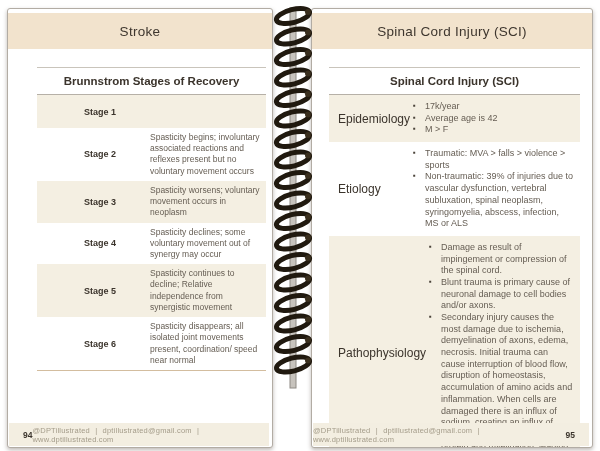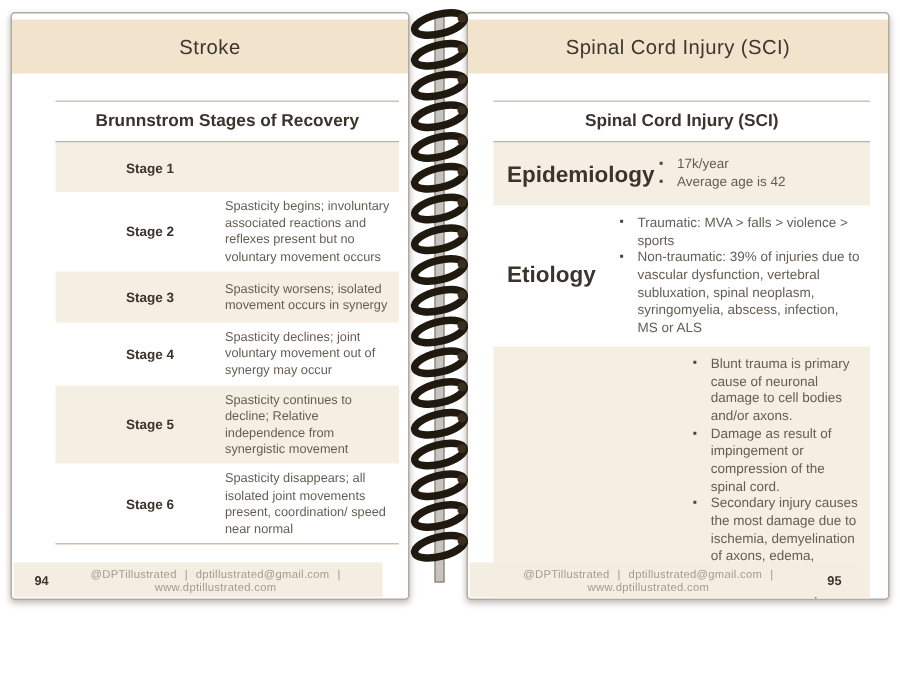--- a/index.html
+++ b/index.html
@@ -1,21 +1,21 @@
 <!DOCTYPE html>
 <html><head>
 <meta charset="utf-8">
 <style>
   html,body{margin:0;padding:0;background:#ffffff;}
   .scene{
     position:relative;width:600px;height:451px;background:#ffffff;overflow:hidden;
     font-family:"Liberation Sans",sans-serif;
   }
   .page{
-    position:absolute;top:8px;height:392px;background:#ffffff;
+    position:absolute;top:8px;height:440px;background:#ffffff;
     border:1px solid #b2aca4;border-radius:3px;
     box-shadow:0 2px 4px rgba(110,100,90,.45);
     overflow:hidden;box-sizing:border-box;
   }
   .page-left{left:7px;width:266px;}
   .page-right{left:311px;width:282px;}
   .page-header{
     margin-top:4px;height:36px;background:#f2e3cd;
     display:flex;align-items:center;justify-content:center;
     font-size:13.5px;color:#3e362e;letter-spacing:.3px;
@@ -33,32 +33,32 @@
   .table-end{border-bottom:1px solid #d3bd9f;}
   
   .stage-label{
     flex:0 0 100px;text-align:center;font-weight:bold;font-size:9px;color:#3b342c;padding-left:13px;
   }
   .stage-text{
     flex:1;font-size:8.5px;line-height:1.32;color:#655d53;padding:4px 4px 4px 0;
   }
   
   .sec-label{
-    flex:0 0 72px;padding-left:9px;font-weight:bold;font-size:15px;color:#3b342c;
+    flex:0 0 72px;padding-left:9px;font-weight:normal;font-size:12px;color:#3b342c;
   }
   .bullets{list-style:none;margin:2px;padding:4px 4px 4px 0;flex:1;}
   .bullets li{
     position:relative;padding-left:13px;font-size:9px;line-height:1.3;color:#655d53;
   }
   .bullets li::before{
     content:"▪";position:absolute;left:1px;top:0;font-size:8px;color:#4a4339;
   }
   .footer{
-    position:absolute;left:1px;right:17px;bottom:1px;height:23px;background:#f3eee1;
-    display:flex;align-items:center;font-size:7.5px;color:#a49c8a;text-align:center;
+    position:absolute;left:1px;right:3px;bottom:1px;height:23px;background:#f3eee1;
+    display:flex;align-items:center;font-size:7.5px;color:#a49c8a;
   }
   .footer .contact{margin:0 auto;word-spacing:3px;letter-spacing:.2px;}
   .footer .pageno{font-weight:bold;font-size:8.5px;color:#3b342c;}
   .page-left .footer .pageno{margin-left:14px;}
   .page-right .footer .pageno{margin-right:14px;}
   .spiral{position:absolute;left:271px;top:2px;width:44px;height:390px;z-index:5;}
 </style>
 </head>
 <body>
 
@@ -72,25 +72,25 @@
 
       <div class="row shaded" style="min-height:33px">
         <div class="stage-label">Stage 1</div>
       </div>
       <div class="row" style="min-height:49px">
         <div class="stage-label">Stage 2</div>
         <div class="stage-text">Spasticity begins; involuntary associated reactions and reflexes present but no voluntary movement occurs</div>
       </div>
       <div class="row shaded" style="min-height:34px">
         <div class="stage-label">Stage 3</div>
-        <div class="stage-text">Spasticity worsens; isolated movement occurs in synergy</div>
+        <div class="stage-text">Spasticity worsens; voluntary movement occurs in neoplasm</div>
       </div>
       <div class="row" style="min-height:33px">
         <div class="stage-label">Stage 4</div>
-        <div class="stage-text">Spasticity declines; joint voluntary movement out of synergy may occur</div>
+        <div class="stage-text">Spasticity declines; some voluntary movement out of synergy may occur</div>
       </div>
       <div class="row shaded" style="min-height:34px">
         <div class="stage-label">Stage 5</div>
         <div class="stage-text">Spasticity continues to decline; Relative independence from synergistic movement</div>
       </div>
       <div class="row table-end" style="min-height:42px">
         <div class="stage-label">Stage 6</div>
         <div class="stage-text">Spasticity disappears; all isolated joint movements present, coordination/ speed near normal</div>
       </div>
     </div>
@@ -105,36 +105,37 @@
     <div class="page-header">Spinal Cord Injury (SCI)</div>
 
     <div class="table">
       <div class="table-title">Spinal Cord Injury (SCI)</div>
 
       <div class="row shaded" style="min-height:42px">
         <div class="sec-label">Epidemiology</div>
         <ul class="bullets">
           <li>17k/year</li>
           <li>Average age is 42</li>
+          <li>M &gt; F</li>
         </ul>
       </div>
 
       <div class="row" style="min-height:52px">
         <div class="sec-label">Etiology</div>
         <ul class="bullets">
           <li>Traumatic: MVA &gt; falls &gt; violence &gt; sports</li>
           <li>Non-traumatic: 39% of injuries due to vascular dysfunction, vertebral subluxation, spinal neoplasm, syringomyelia, abscess, infection, MS or ALS</li>
         </ul>
       </div>
 
       <div class="row shaded table-end" style="min-height:156px">
         <div class="sec-label">Pathophysiology</div>
         <ul class="bullets">
+          <li>Damage as result of impingement or compression of the spinal cord.</li>
           <li>Blunt trauma is primary cause of neuronal damage to cell bodies and/or axons.</li>
-          <li>Damage as result of impingement or compression of the spinal cord.</li>
           <li>Secondary injury causes the most damage due to ischemia, demyelination of axons, edema, necrosis. Initial trauma can cause interruption of blood flow, disruption of homeostasis, accumulation of amino acids and inflammation. When cells are damaged there is an influx of sodium, creating an influx of calcium, causing a breakdown of protein and myelination, leading to cell death and ischemia.</li>
         </ul>
       </div>
     </div>
 
     <div class="footer">
       <span class="contact">@DPTillustrated | dptillustrated@gmail.com | www.dptillustrated.com</span>
       <span class="pageno">95</span>
     </div>
   </section>

